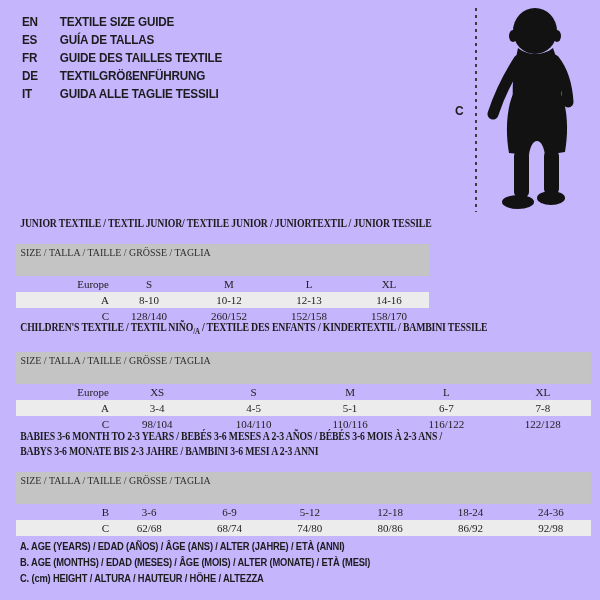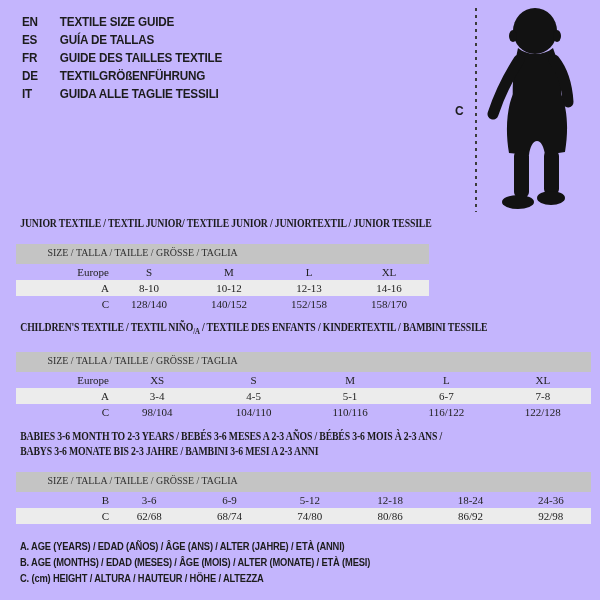--- a/index.html
+++ b/index.html
@@ -32,22 +32,22 @@
   .s3{top:429px;}
   .sg-title{
     font-weight:bold;font-size:11.5px;line-height:15px;letter-spacing:-0.2px;
     transform:scaleX(0.85);transform-origin:left top;white-space:nowrap;padding-left:5px;
   }
   .sg-title .sub{vertical-align:sub;font-size:8px;}
   .sg-table{margin-top:13px;}
   .s1 .sg-table{width:413px;}
   .s2 .sg-table,.s3 .sg-table{width:575px;}
   .sg-band{
-    height:20px;line-height:16px;background:var(--band,#c4c4c4);
-    font-size:11px;color:#2e2e2e;overflow:hidden;padding-left:27px;
+    height:32px;line-height:16px;background:var(--band,#c4c4c4);
+    font-size:11px;color:#2e2e2e;overflow:hidden;
   }
   .sg-band span{display:inline-block;transform:scaleX(0.9);transform-origin:left top;padding-left:5px;white-space:nowrap;}
   .sg-row{display:flex;height:16px;line-height:16px;font-size:11px;color:#222;}
   .sg-row.striped{background:var(--stripe,#ececec);}
   .sg-cell{flex:1;text-align:center;white-space:nowrap;}
   .sg-cell.lab{flex:0 0 88px;text-align:right;padding-left:5px;}
 
   
   .footnotes{position:absolute;left:20px;top:538px;}
   .footnote-line{
@@ -119,21 +119,21 @@
           <div class="sg-row striped">
             <div class="sg-cell lab">A</div>
             <div class="sg-cell">8-10</div>
             <div class="sg-cell">10-12</div>
             <div class="sg-cell">12-13</div>
             <div class="sg-cell">14-16</div>
           </div>
           <div class="sg-row">
             <div class="sg-cell lab">C</div>
             <div class="sg-cell">128/140</div>
-            <div class="sg-cell">140/152</div>
+            <div class="sg-cell">260/152</div>
             <div class="sg-cell">152/158</div>
             <div class="sg-cell">158/170</div>
           </div>
         </div>
       </div>
       <div class="section s2">
         <div class="sg-title">
           <div class="sg-title-line"><span>CHILDREN'S TEXTILE / TEXTIL NIÑO</span><span class="sub">/A</span><span> / TEXTILE DES ENFANTS / KINDERTEXTIL / BAMBINI TESSILE</span></div>
         </div>
         <div class="sg-table">

